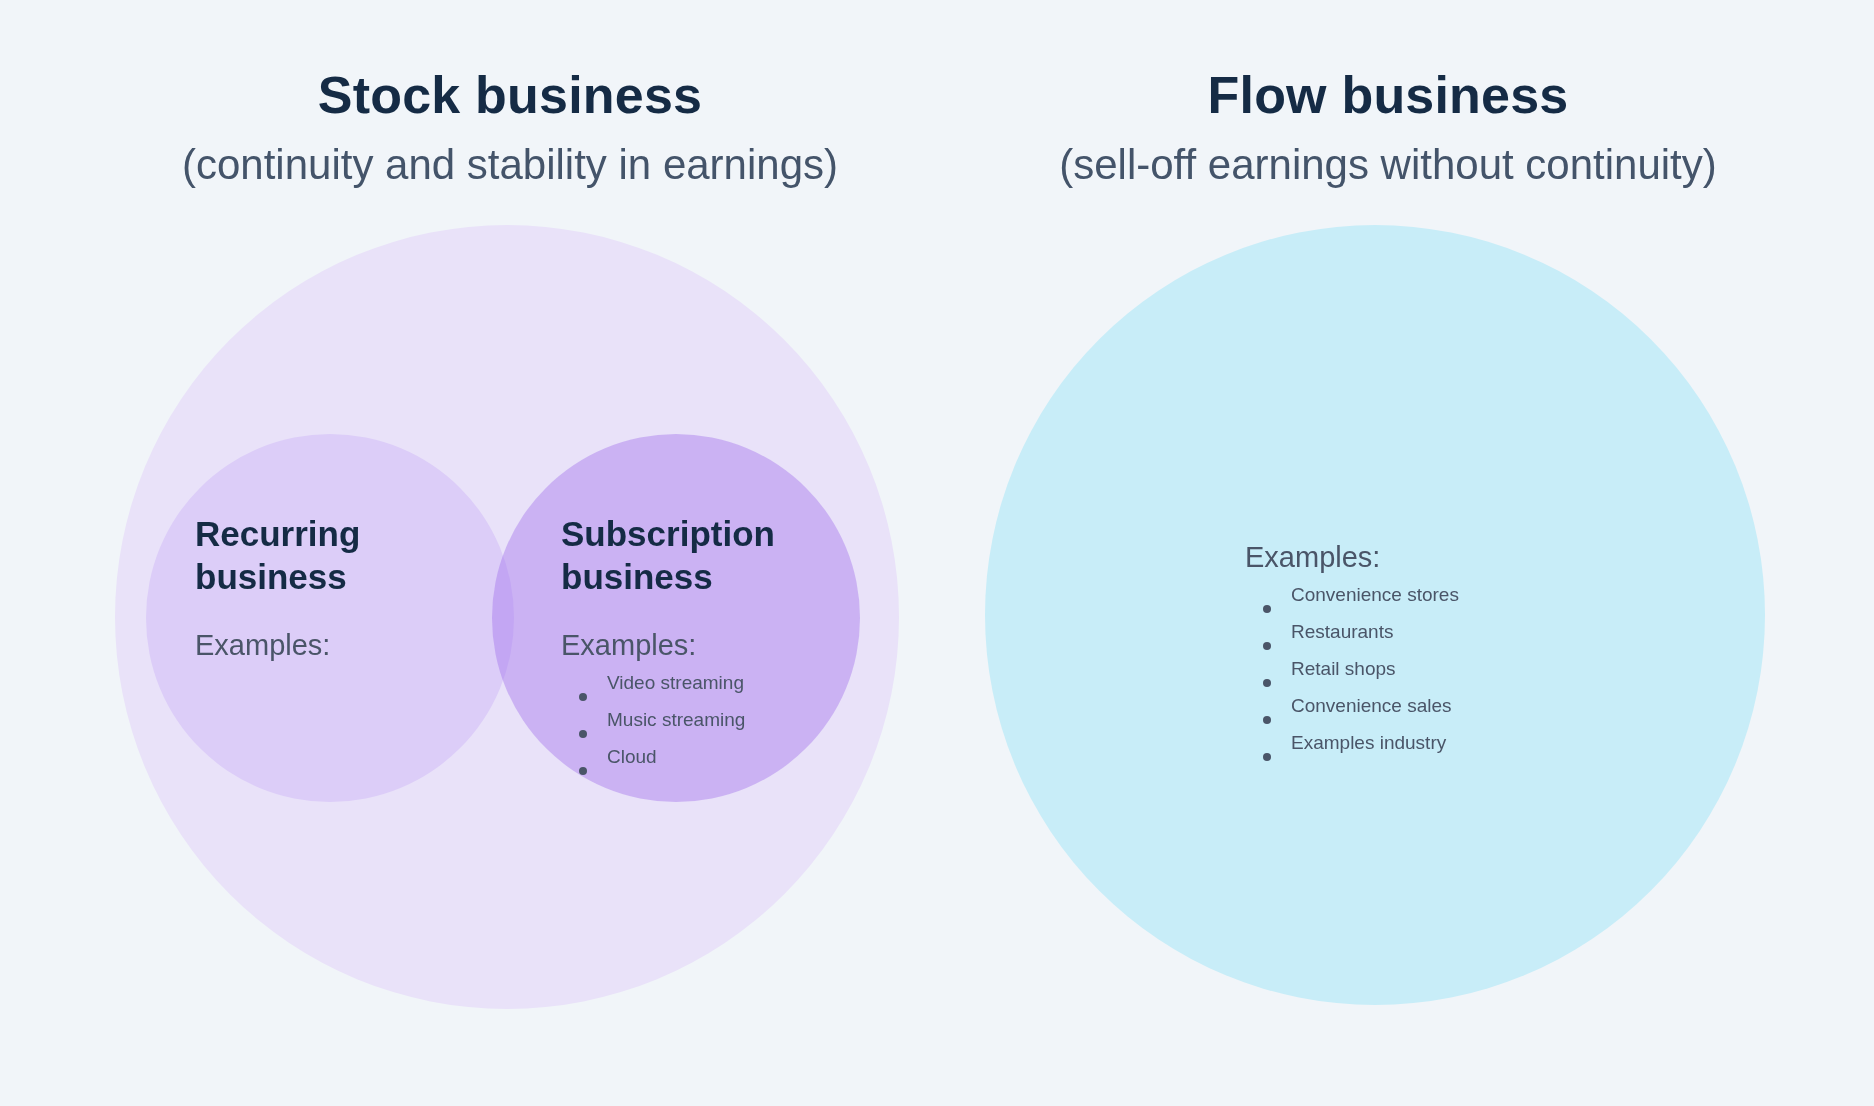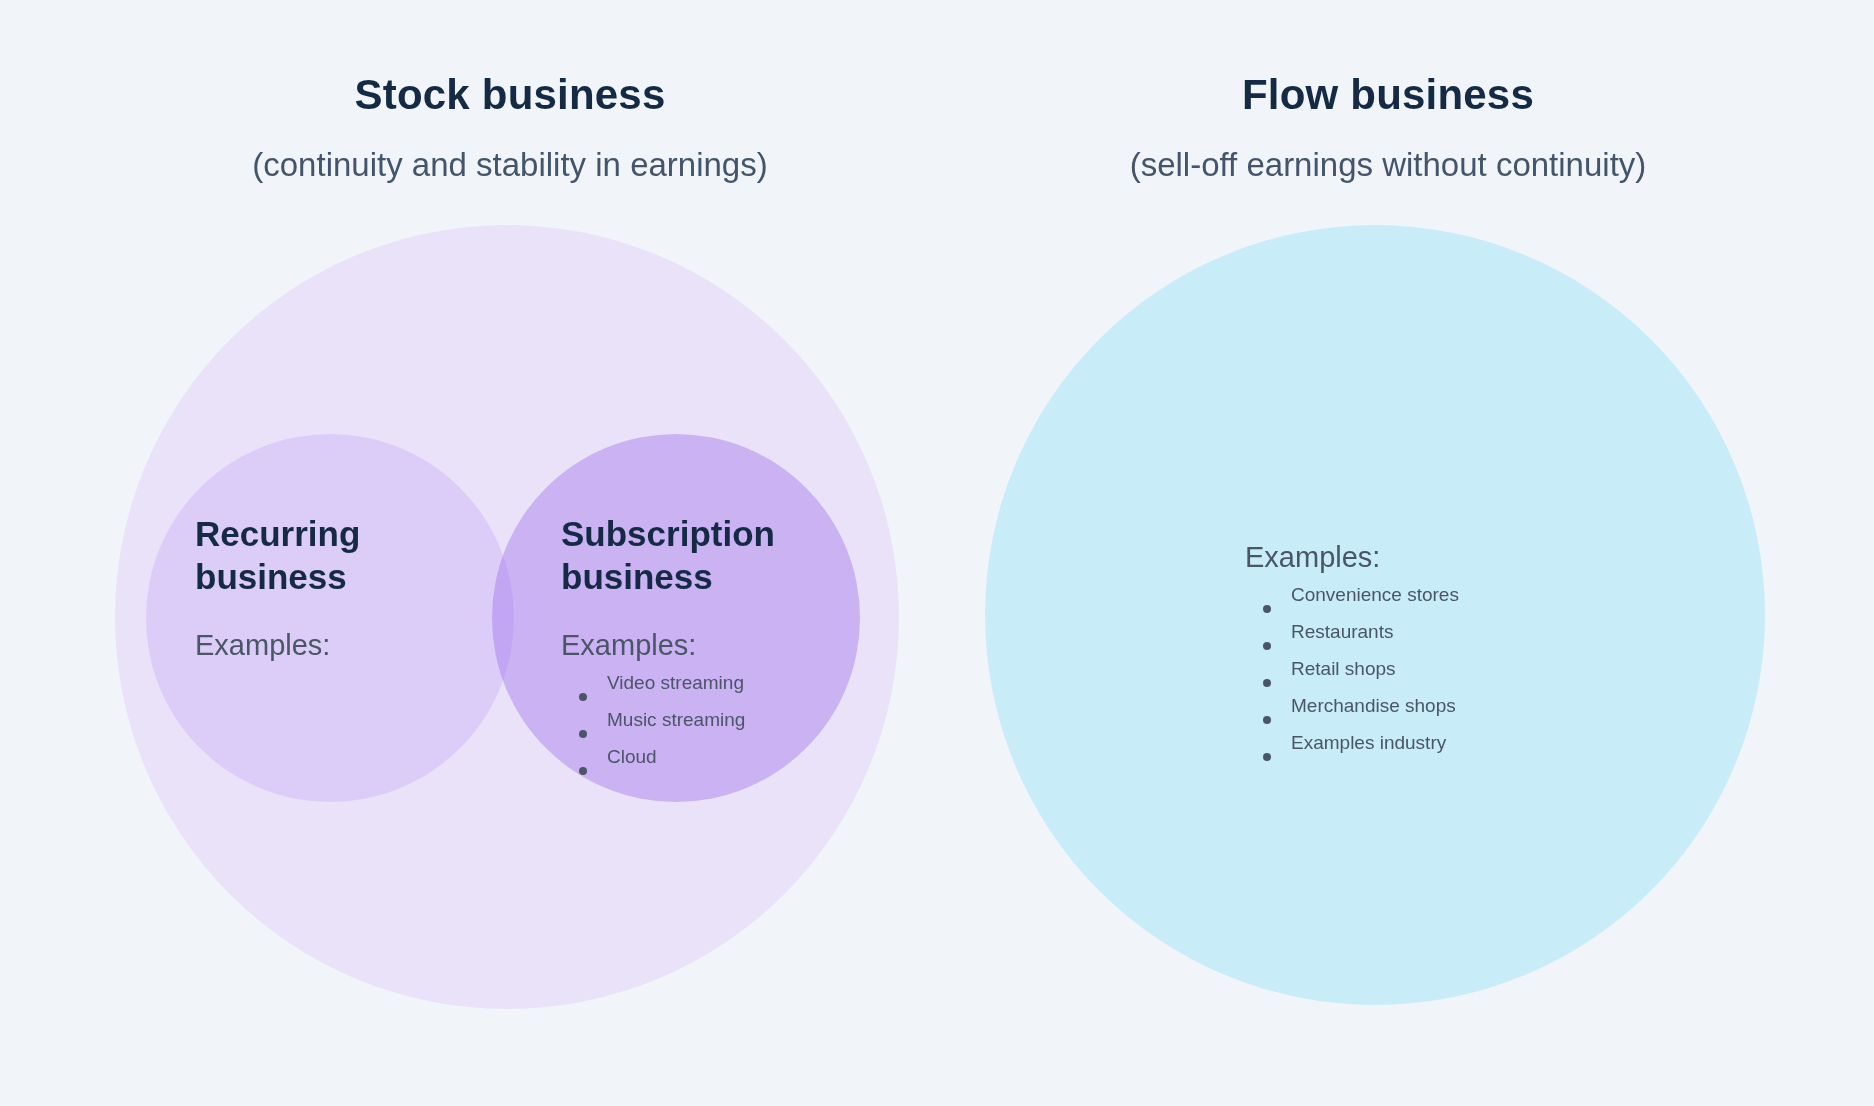--- a/index.html
+++ b/index.html
@@ -23,32 +23,32 @@
     width: 1874px;
     height: 1106px;
     background: var(--background);
     overflow: hidden;
   }
   .col-title {
     position: absolute;
     top: 70px;
     width: 800px;
     text-align: center;
-    font-size: 42px;
+    font-size: 52px;
     line-height: 50px;
     font-weight: 700;
     color: var(--title-text);
     letter-spacing: 0.2px;
   }
   .col-subtitle {
     position: absolute;
     top: 144px;
     width: 800px;
     text-align: center;
-    font-size: 33px;
+    font-size: 42px;
     line-height: 42px;
     font-weight: 400;
     color: var(--subtitle-text);
   }
   .stock-title, .stock-subtitle { left: 110px; }
   .flow-title, .flow-subtitle { left: 988px; }
 
   .circle { position: absolute; border-radius: 50%; }
   .stock-outer-circle {
     left: 115px; top: 225px;
@@ -160,21 +160,21 @@
       <li>
         <span class="bullet-dot"></span>
         <span>Restaurants</span>
       </li>
       <li>
         <span class="bullet-dot"></span>
         <span>Retail shops</span>
       </li>
       <li>
         <span class="bullet-dot"></span>
-        <span>Merchandise shops</span>
+        <span>Convenience sales</span>
       </li>
       <li>
         <span class="bullet-dot"></span>
         <span>Examples industry</span>
       </li>
     </ul>
   </div>
 
 </div>
 

